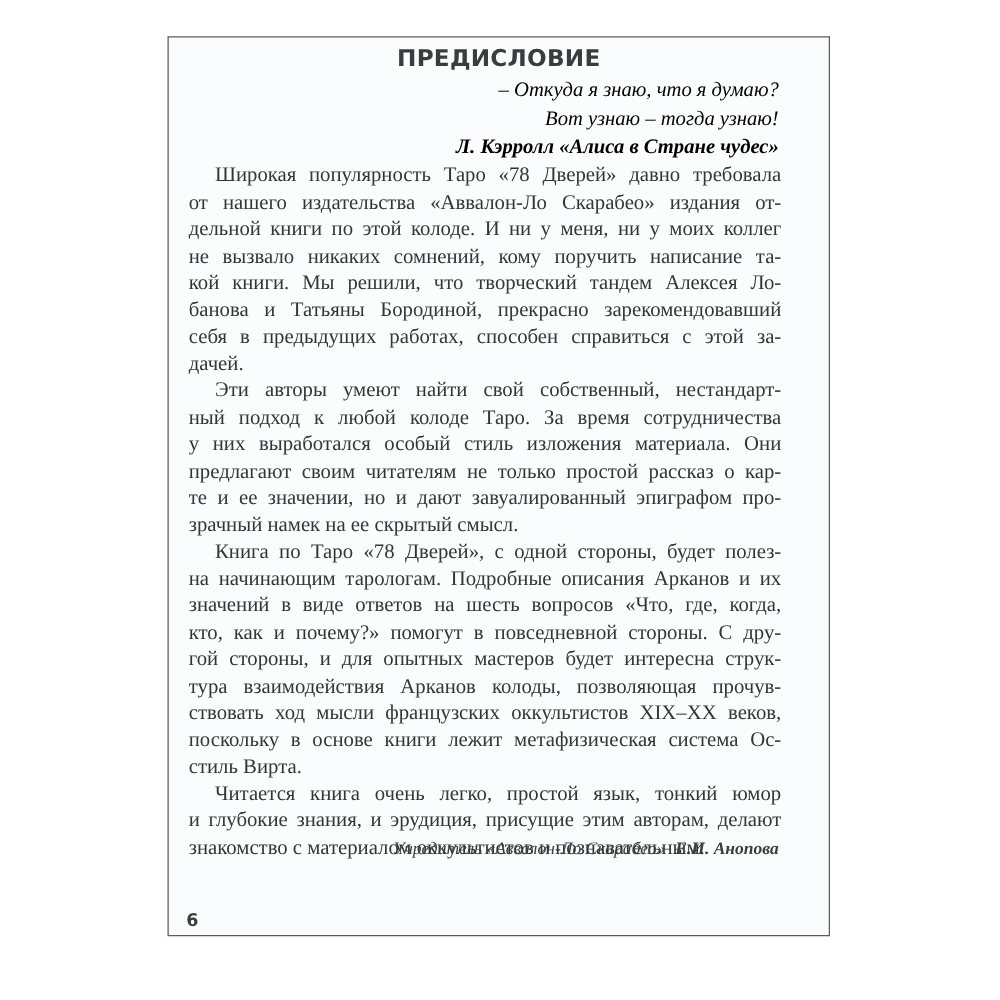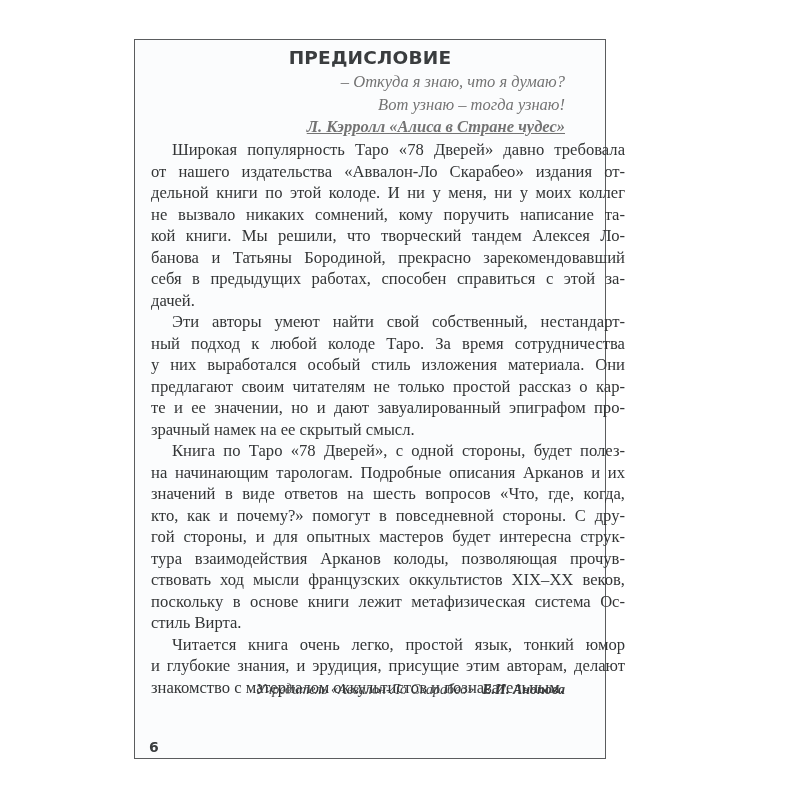--- a/index.html
+++ b/index.html
@@ -11,22 +11,22 @@
       width: 800px;
       height: 800px;
       position: relative;
       overflow: hidden;
       font-family: "Liberation Serif", "DejaVu Serif", serif;
       color: #2b2d2e;
     }
     .page {
       position: absolute;
       left: 134px;
-      top: 39px;
-      width: 472px;
+      top: 29px;
+      width: 530px;
       height: 720px;
       border: 1.5px solid #5a5c5e;
       background: #fbfcfd;
       box-sizing: border-box;
     }
     .title {
       position: absolute;
       left: 0;
       right: 0;
       top: 6px;
@@ -39,25 +39,24 @@
       line-height: 24px;
     }
     .epigraph {
       position: absolute;
       right: 40px;
       top: 31px;
       text-align: right;
       font-style: italic;
       font-size: 16.5px;
       line-height: 22.5px;
-      color: #737373;
+      color: #000000;
     }
     .epigraph .author {
       font-weight: bold;
-      text-decoration: underline;
     }
     .body {
       position: absolute;
       left: 16px;
       width: 474px;
       top: 99px;
       font-size: 16.6px;
       line-height: 21.5px;
       color: #333536;
     }

